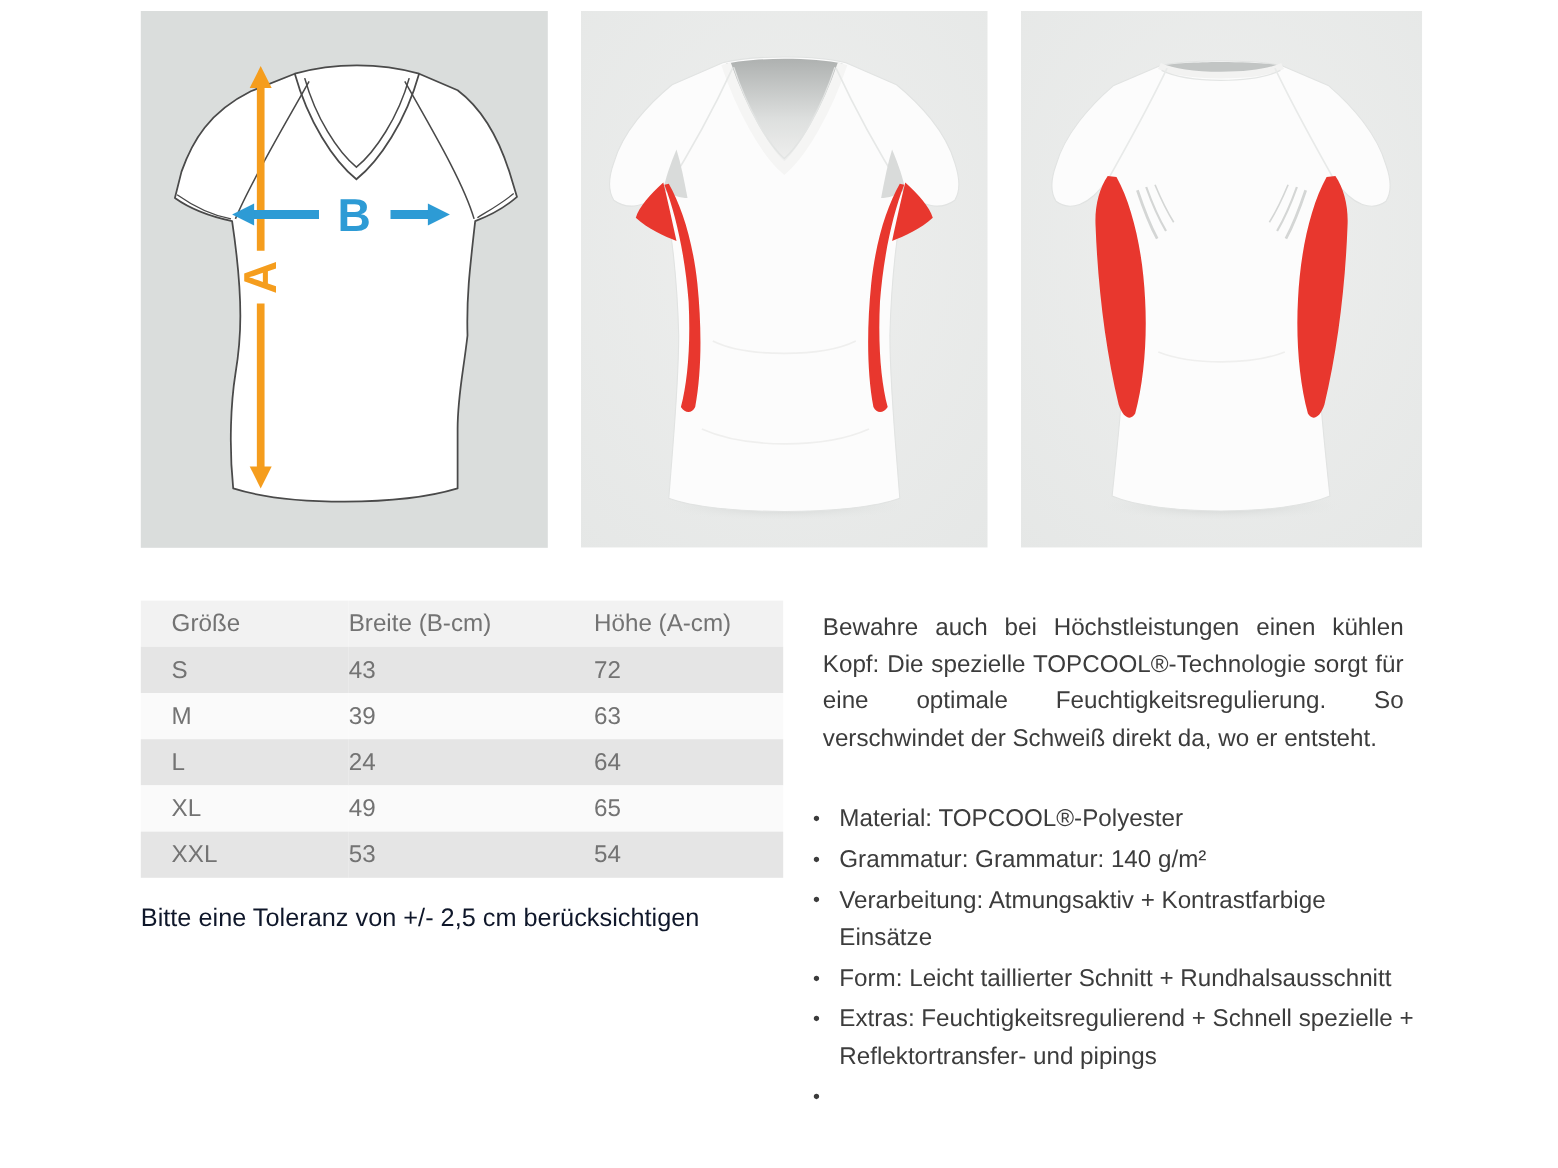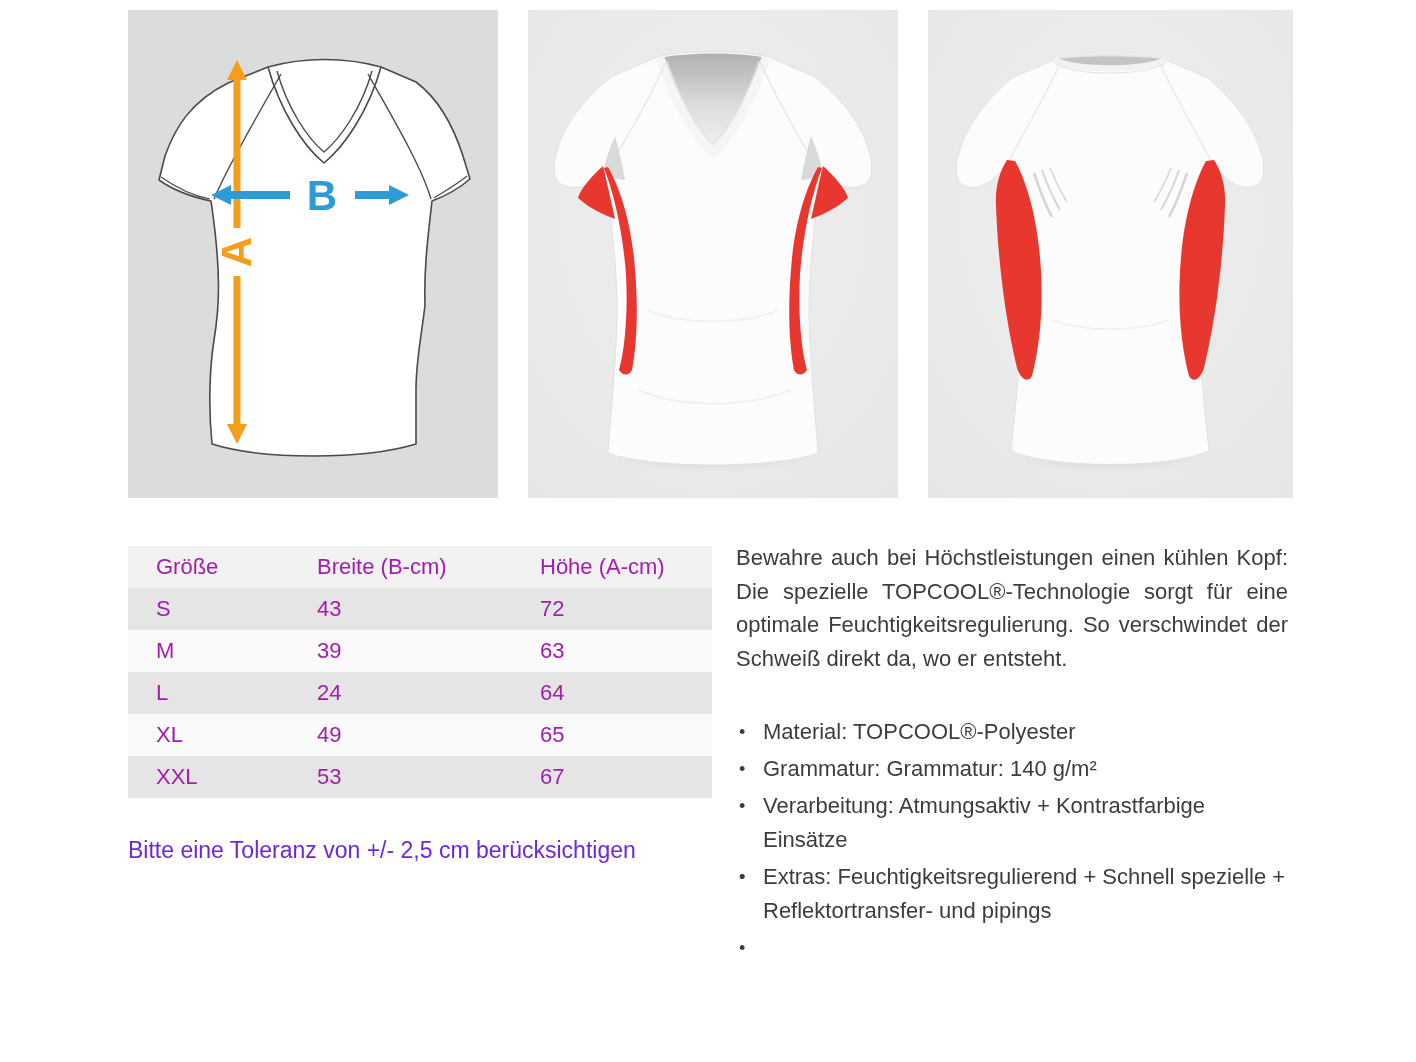--- a/index.html
+++ b/index.html
@@ -14,42 +14,42 @@
   .img-box{position:absolute;top:10px;height:488px;overflow:hidden;}
   .img-box svg{display:block;}
   #diagram-box{left:128px;width:370px;background:#dadddc;}
   #front-box{left:528px;width:370px;}
   #back-box{left:928px;width:365px;}
 
   
   .size-table{
     position:absolute;left:128px;top:546px;width:584px;
     border-collapse:collapse;table-layout:fixed;
-    font-size:22px;color:#a21caf;
+    font-size:22px;color:#737373;
   }
   .size-table th,.size-table td{
     height:42px;padding:0;font-weight:400;text-align:left;vertical-align:middle;
   }
   .size-table th:first-child,.size-table td:first-child{padding-left:28px;}
   .size-table thead tr{background:#f2f2f2;}
   .size-table tbody tr:nth-child(odd){background:#e5e5e5;}
   .size-table tbody tr:nth-child(even){background:#fafafa;}
 
   .tolerance{
     position:absolute;left:128px;top:818px;width:600px;
-    font-size:23px;line-height:32px;color:#6d28d9;margin-top:16px;
+    font-size:23px;line-height:32px;color:#0f172a;
   }
 
   
   .description{
     position:absolute;left:736px;top:541px;width:552px;
     color:#3c3c3c;font-size:22px;
   }
   .description p{
-    margin:0;line-height:33.5px;text-align:justify;
+    margin:12px;line-height:33.5px;text-align:justify;
     hyphens:manual;-webkit-hyphens:manual;
   }
   .feature-list{
     list-style:none;margin:40px 0 0 0;padding:0;
   }
   .feature-list li{
     position:relative;padding-left:27px;line-height:34px;margin-bottom:3px;
   }
   .feature-list .dot{
     position:absolute;left:3px;top:0;font-size:18px;line-height:34px;color:#3c3c3c;
@@ -211,21 +211,21 @@
         <td>64</td>
       </tr>
       <tr>
         <td>XL</td>
         <td>49</td>
         <td>65</td>
       </tr>
       <tr>
         <td>XXL</td>
         <td>53</td>
-        <td>67</td>
+        <td>54</td>
       </tr>
     </tbody>
   </table>
 
   <div class="tolerance">Bitte eine Toleranz von +/- 2,5 cm berücksichtigen</div>
 
   <div class="description">
     <p>Bewahre auch bei Höchstleistungen einen kühlen Kopf: Die spezielle TOPCOOL®-Techno­lo­gie sorgt für eine optimale Feuchtigkeits­regu­lie­rung. So verschwindet der Schweiß direkt da, wo er entsteht.</p>
     <ul class="feature-list">
       <li>
@@ -235,20 +235,21 @@
       <li>
         <span class="dot">•</span>
         <span class="li-text">Grammatur: Grammatur: 140 g/m²</span>
       </li>
       <li>
         <span class="dot">•</span>
         <span class="li-text">Verarbeitung: Atmungsaktiv + Kontrastfarbige Einsätze</span>
       </li>
       <li>
         <span class="dot">•</span>
+        <span class="li-text">Form: Leicht taillierter Schnitt + Rundhals­aus­schnitt</span>
       </li>
       <li>
         <span class="dot">•</span>
         <span class="li-text">Extras: Feuchtigkeitsregulierend + Schnell spezielle + Reflektortransfer- und pipings</span>
       </li>
       <li>
         <span class="dot">•</span>
       </li>
     </ul>
   </div>

